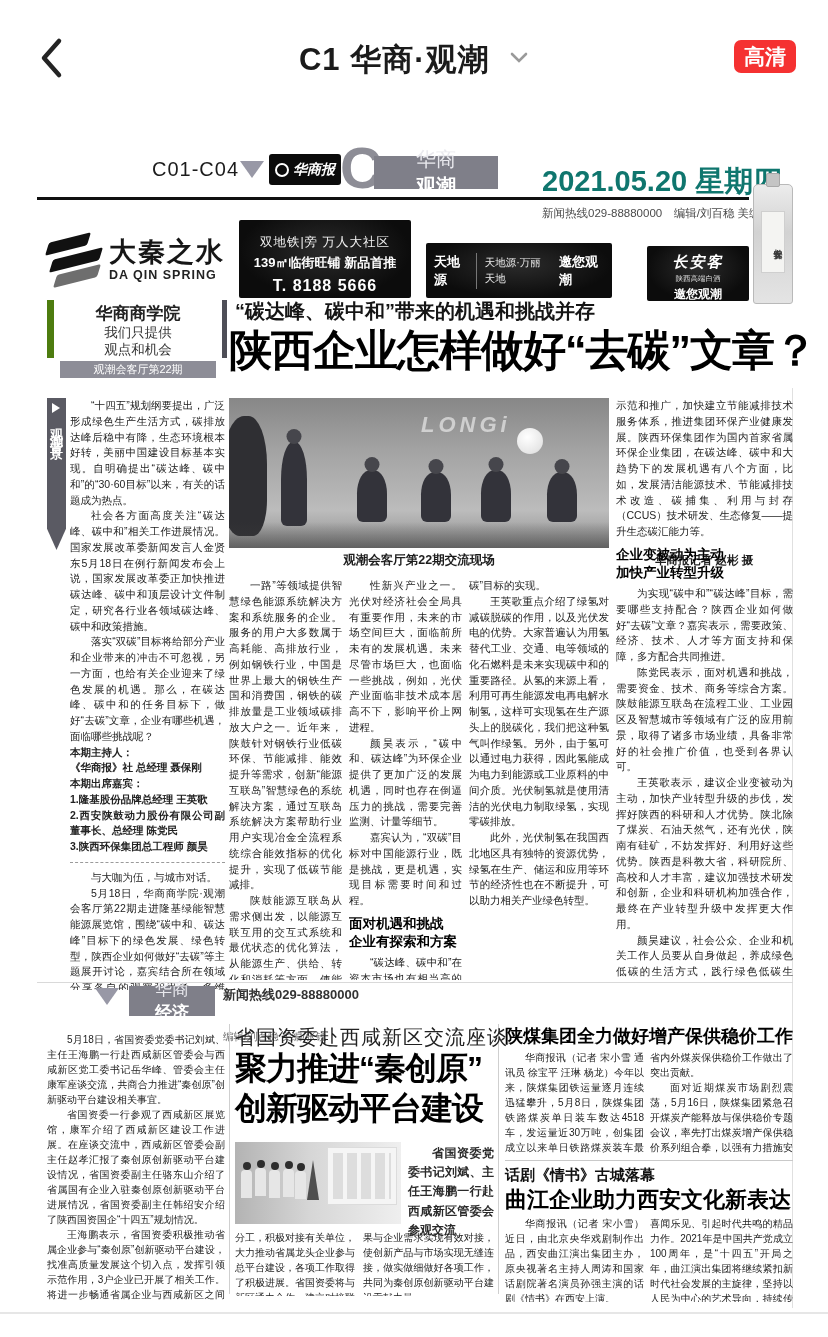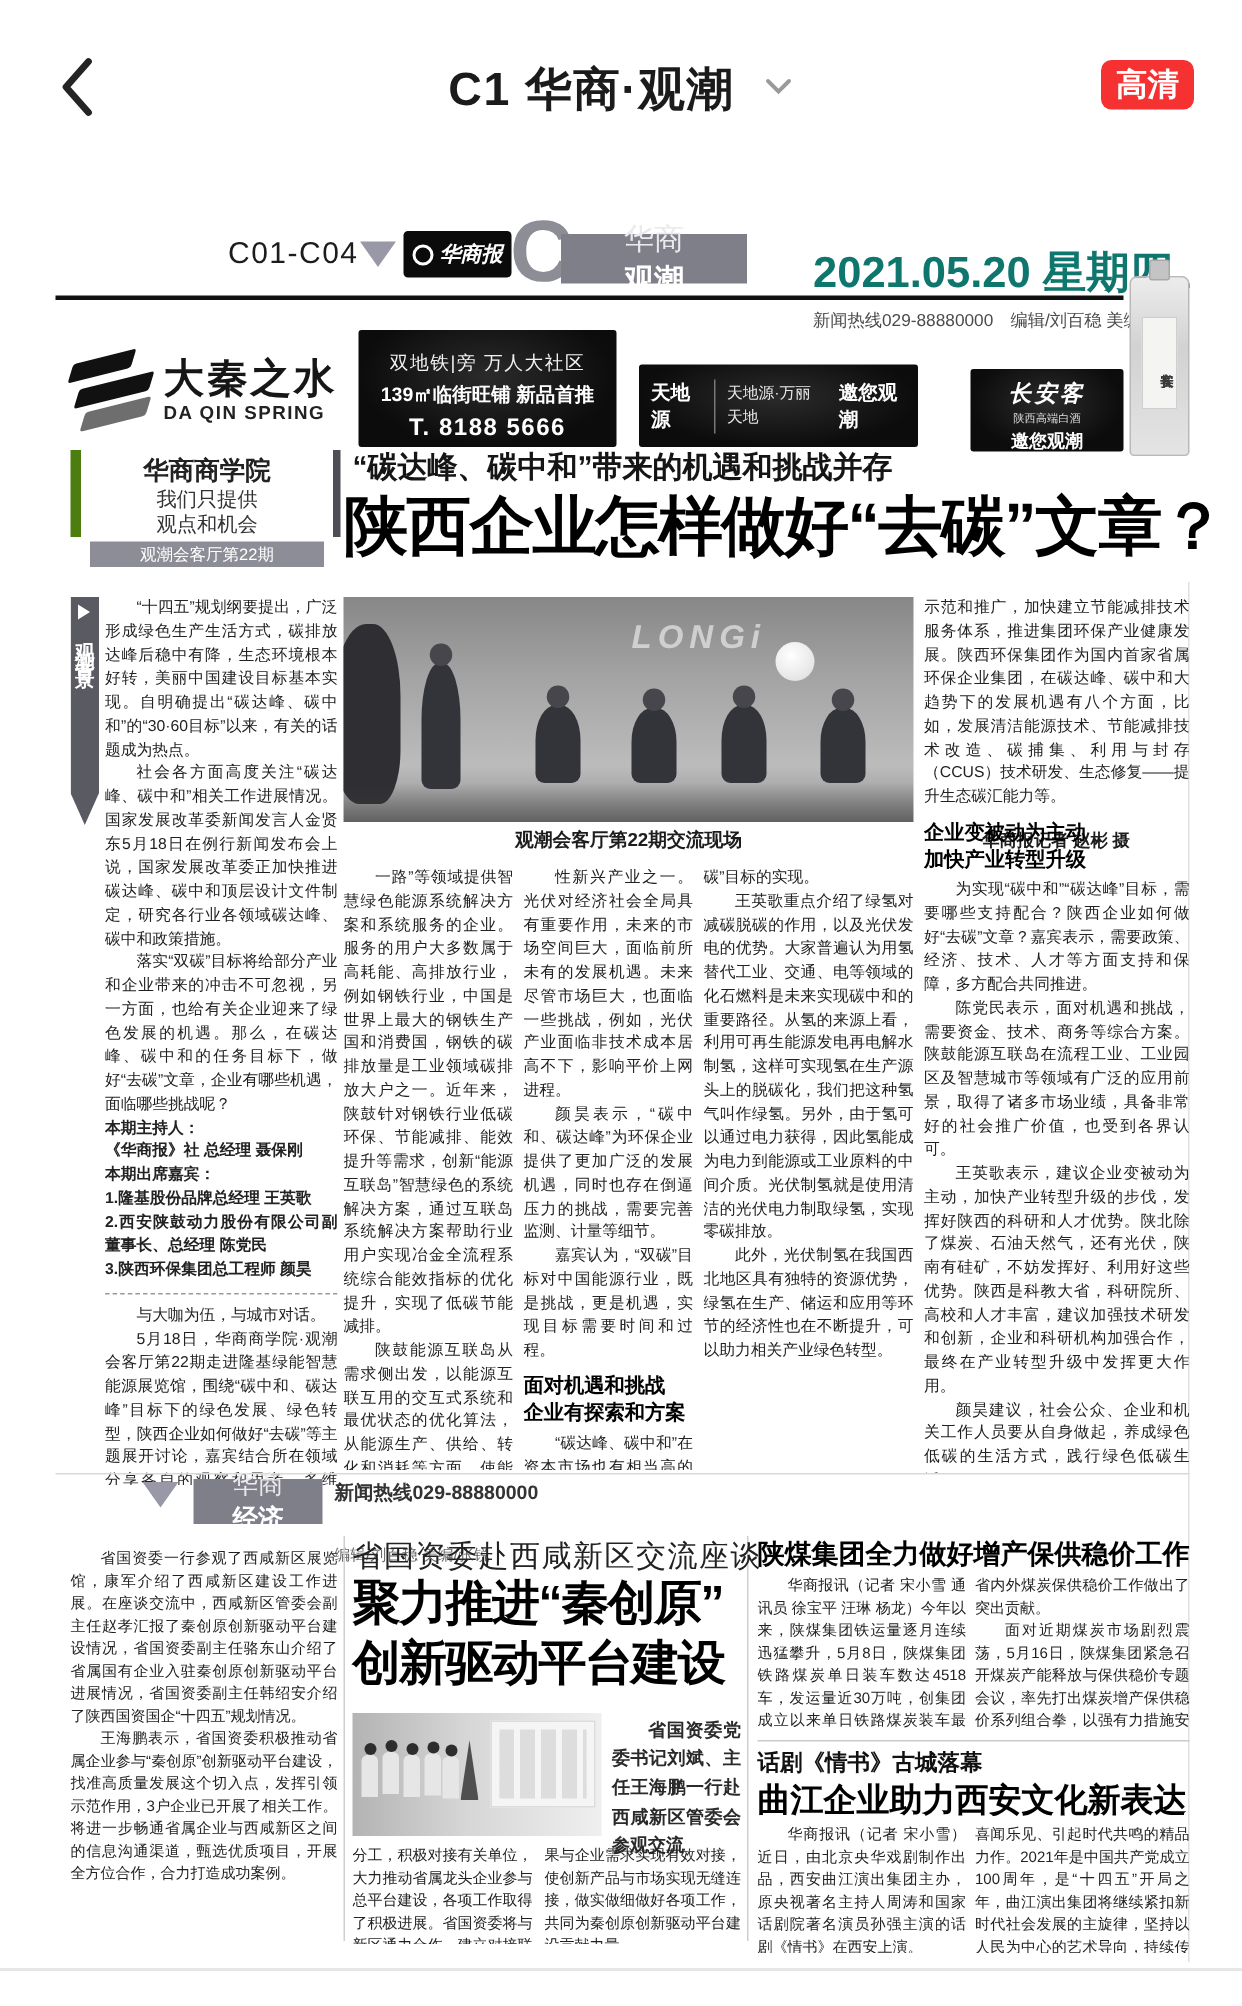--- a/index.html
+++ b/index.html
@@ -293,20 +293,21 @@
     <span class="lt">华商</span>
       <span class="bd">经济</span>
   </div>
   <div class="econ-hot1">新闻热线029-88880000</div>
   <div class="econ-hot2">编辑/刘百稳 美编/张锐</div>
 
   <div class="vline" style="left:192px;top:876px;height:270px;"></div>
   <div class="vline" style="left:461px;top:876px;height:270px;"></div>
 
   <div class="bodycol" style="left:10px;top:884px;width:178px;height:268px;font-size:10px;">
+    <p>5月18日，省国资委党委书记刘斌、主任王海鹏一行赴西咸新区管委会与西咸新区党工委书记岳华峰、管委会主任康军座谈交流，共商合力推进“秦创原”创新驱动平台建设相关事宜。</p>
     <p>省国资委一行参观了西咸新区展览馆，康军介绍了西咸新区建设工作进展。在座谈交流中，西咸新区管委会副主任赵孝汇报了秦创原创新驱动平台建设情况，省国资委副主任骆东山介绍了省属国有企业入驻秦创原创新驱动平台进展情况，省国资委副主任韩绍安介绍了陕西国资国企“十四五”规划情况。</p>
     <p>王海鹏表示，省国资委积极推动省属企业参与“秦创原”创新驱动平台建设，找准高质量发展这个切入点，发挥引领示范作用，3户企业已开展了相关工作。将进一步畅通省属企业与西咸新区之间的信息沟通渠道，甄选优质项目，开展全方位合作，合力打造成功案例。</p>
 
   </div>
 
   <div class="kicker-gov">省国资委赴西咸新区交流座谈</div>
   <div class="headline-gov">
     <span>聚力推进“秦创原”</span><br>
     <span>创新驱动平台建设</span>
   </div>

